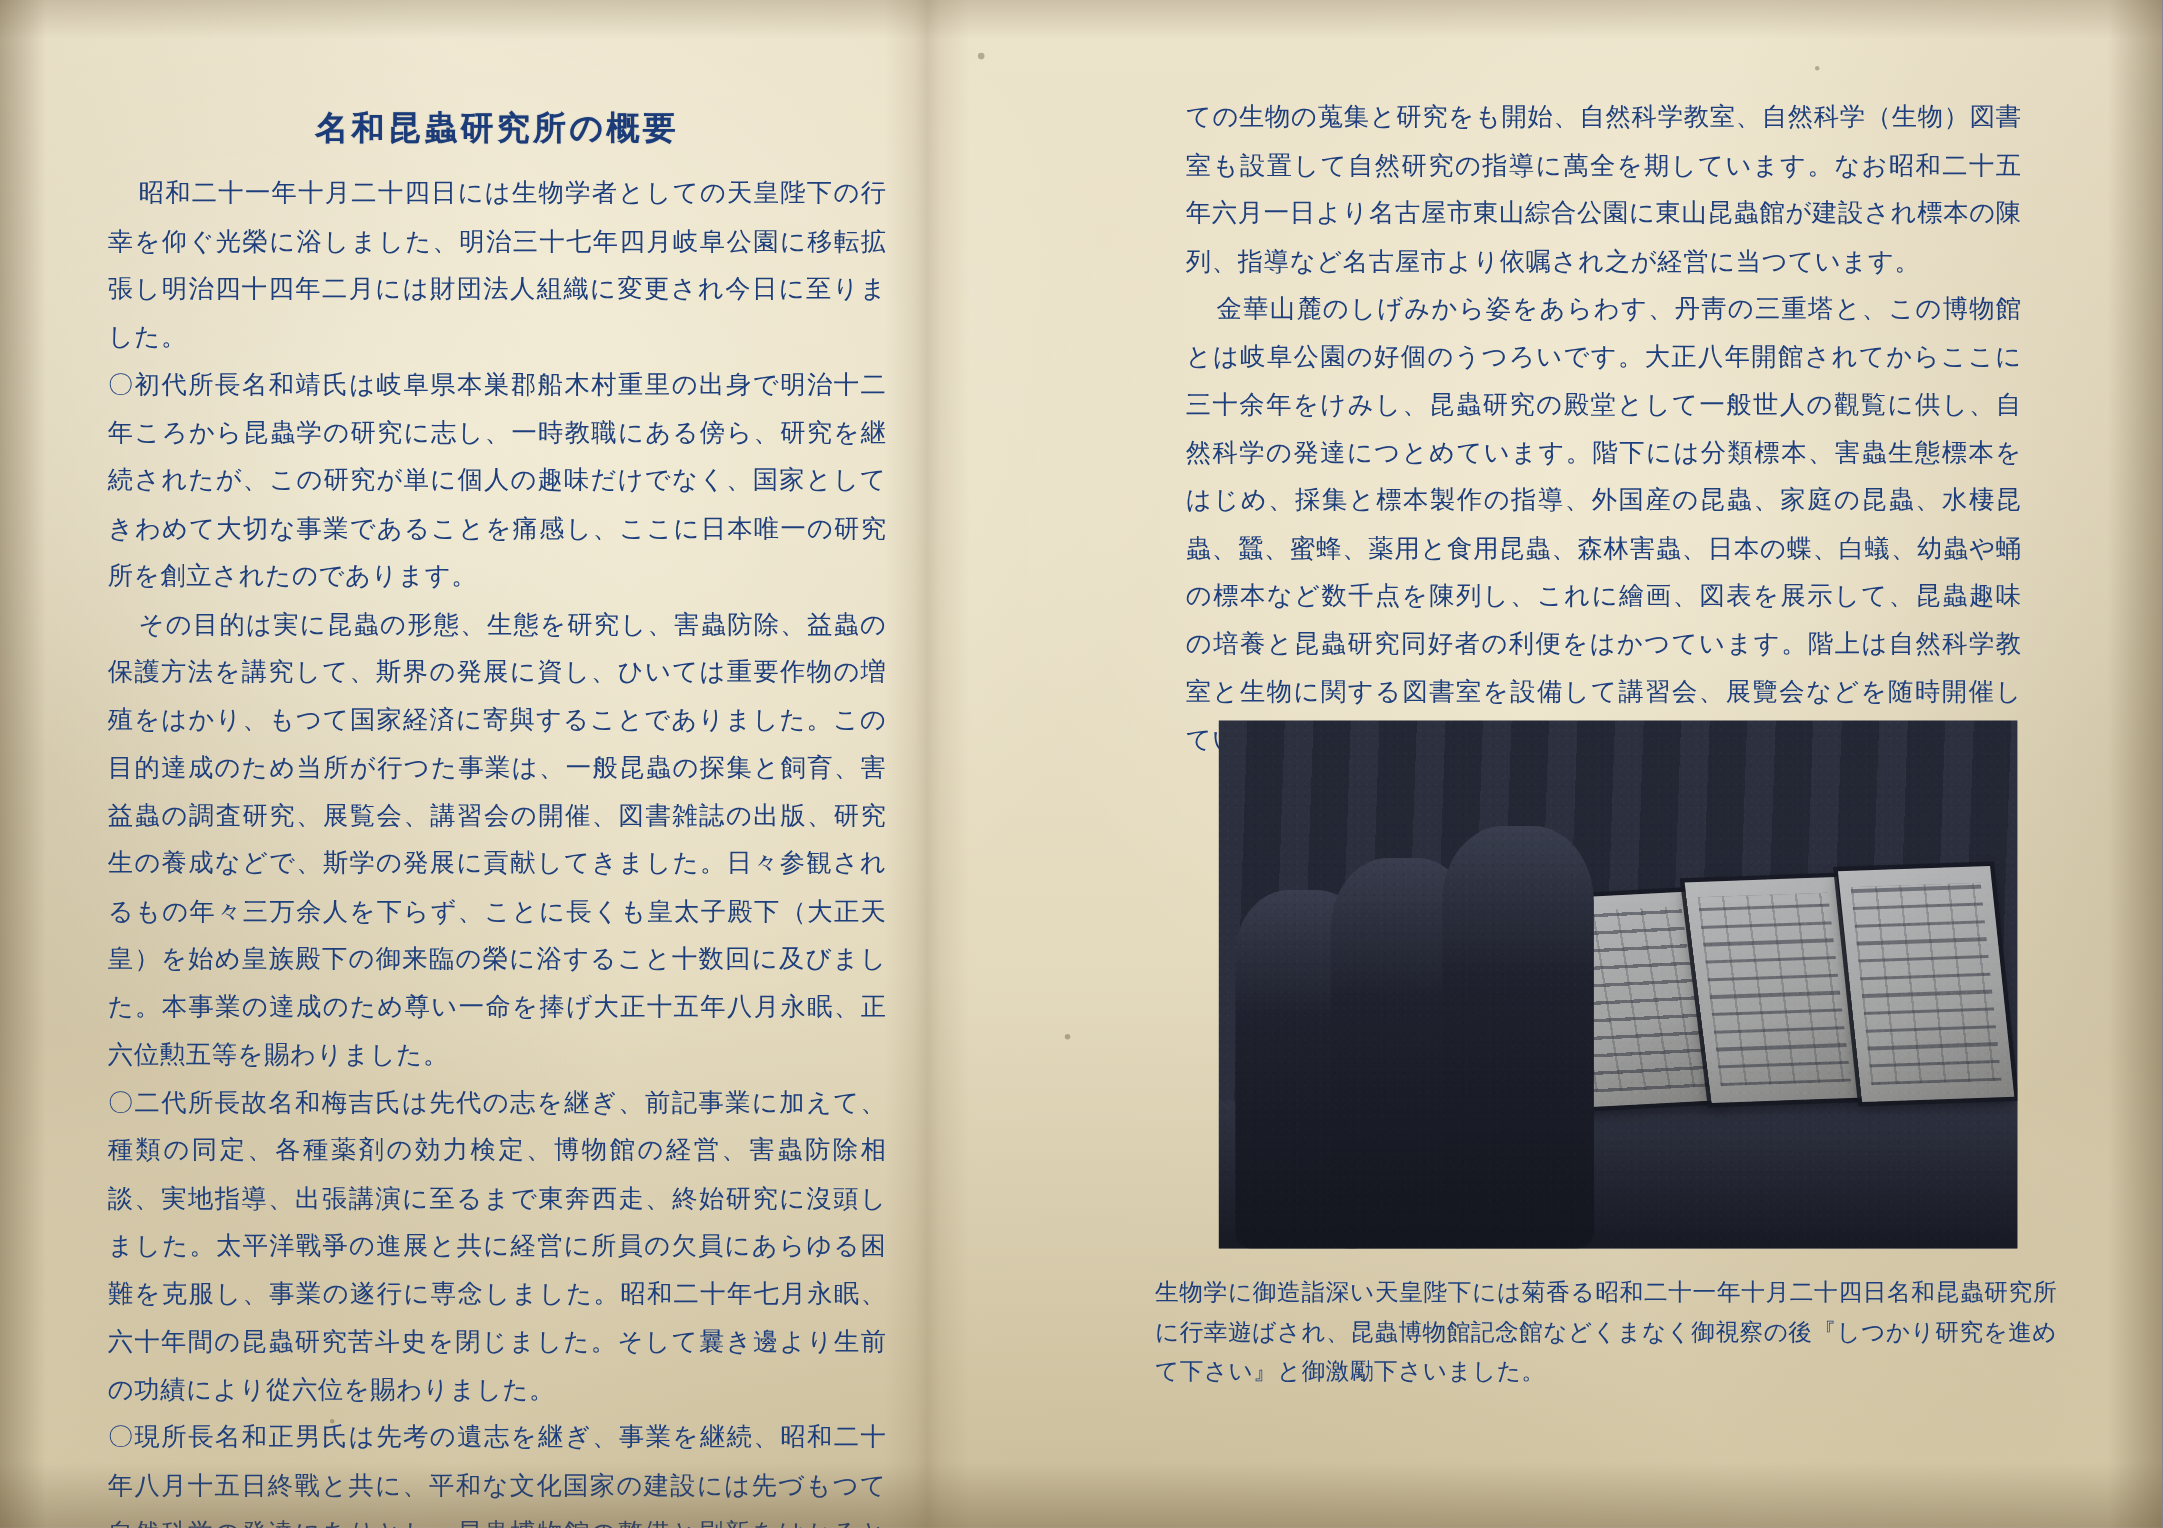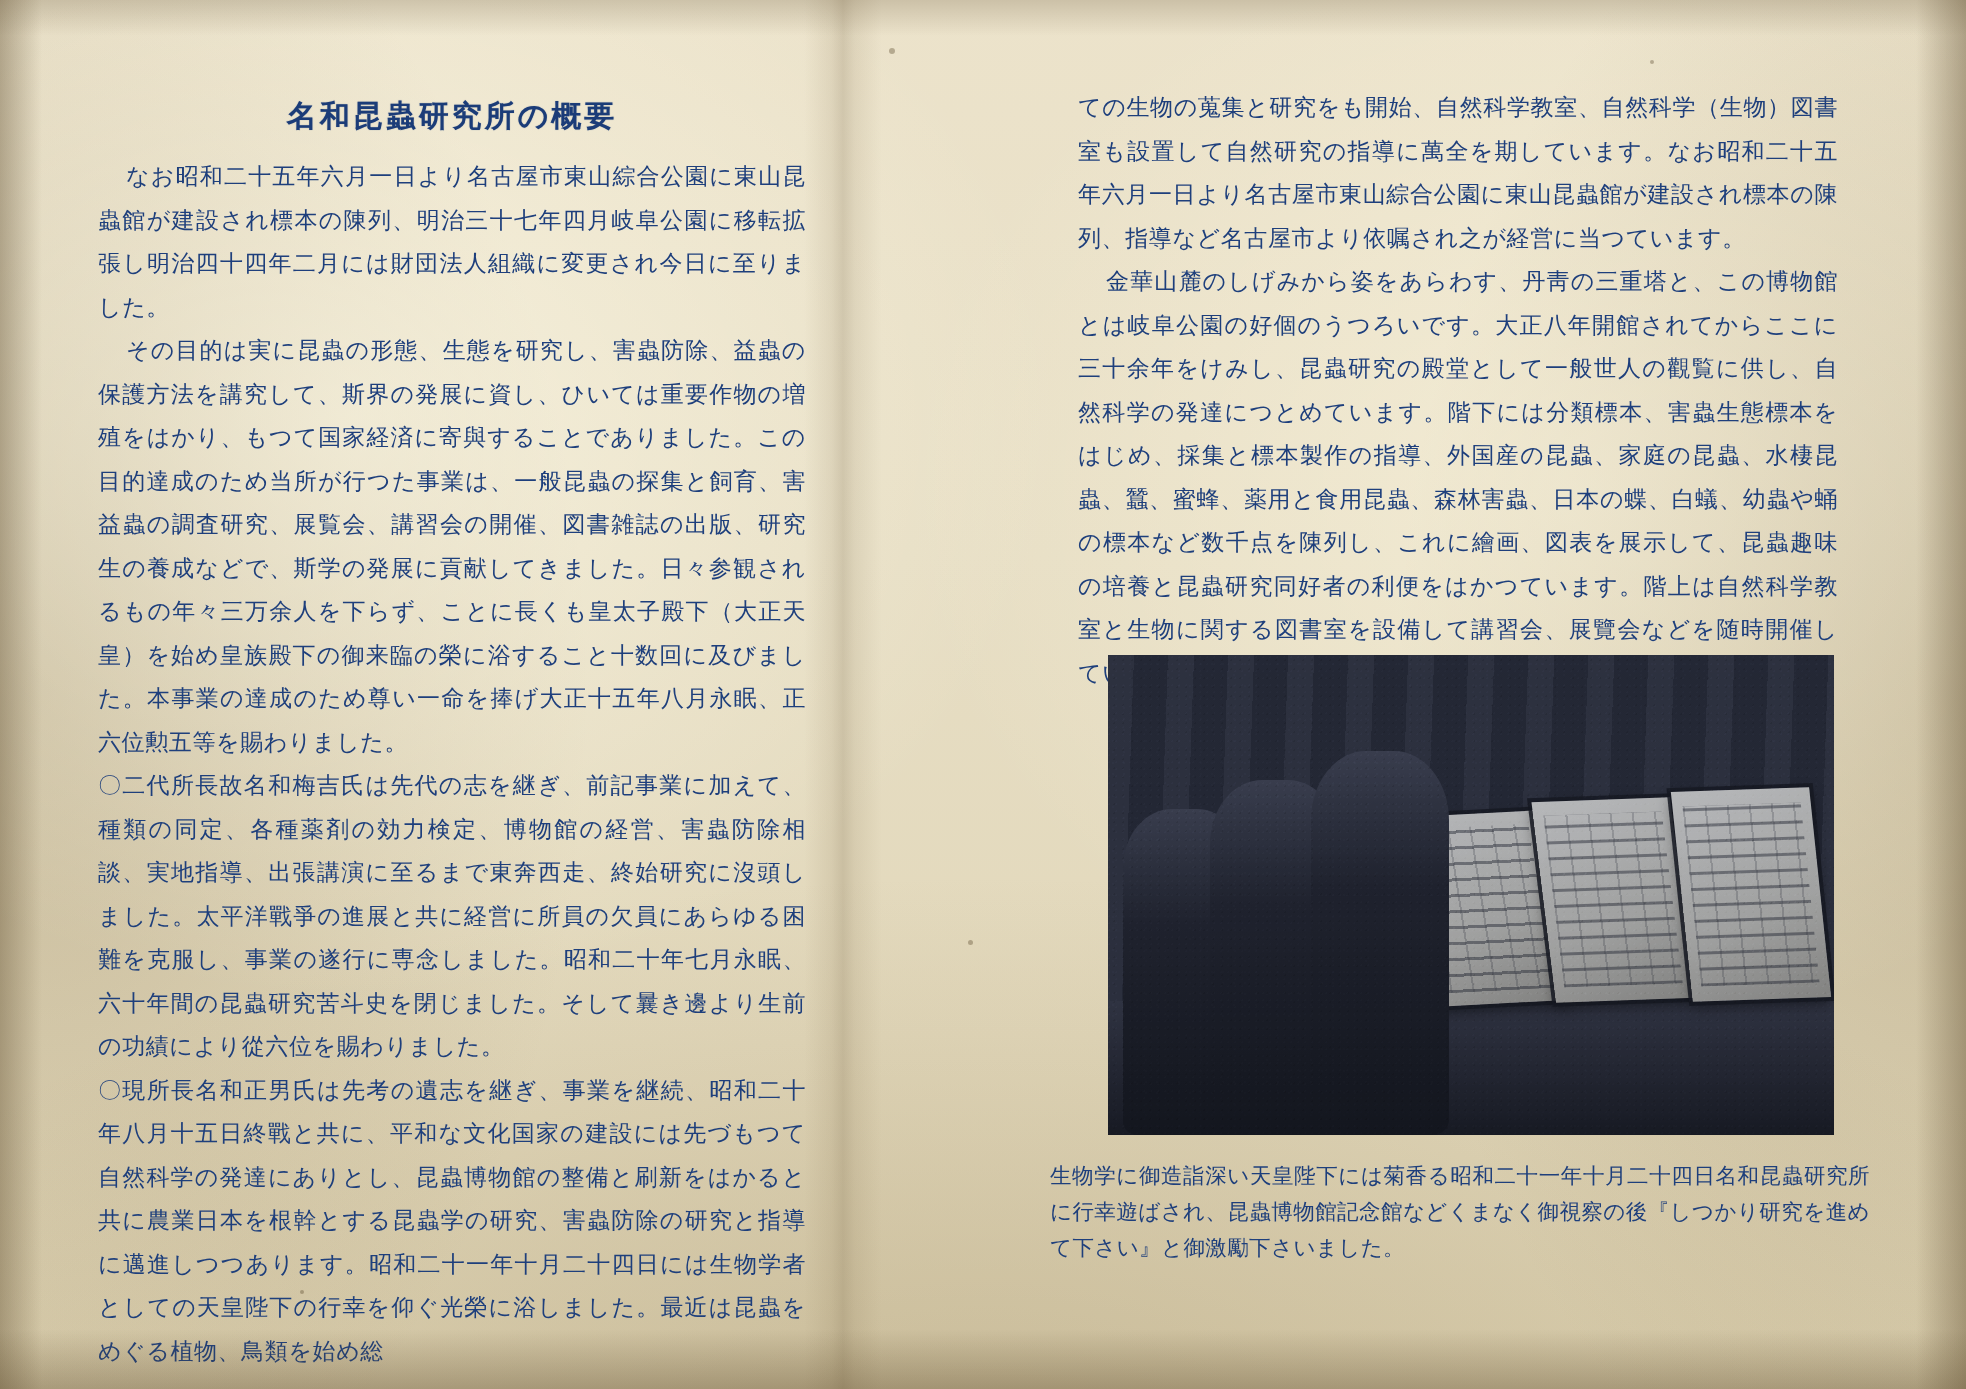--- a/index.html
+++ b/index.html
@@ -196,21 +196,22 @@
   }
 </style>
 </head>
 <body>
 
 <div class="page">
   <div class="paper"></div>
 
   <div class="col col-left">
     <h1 class="heading">名和昆蟲研究所の概要</h1>
-    <p class="body indent">なお昭和二十五年六月一日より名古屋市東山綜合公園に東山昆蟲館が建設され標本の陳列、明治三十七年四月岐阜公園に移転拡張し明治四十四年二月には財団法人組織に変更され今日に至りました。</p>
+    <p class="body indent">昭和二十一年十月二十四日には生物学者としての天皇陛下の行幸を仰ぐ光榮に浴しました、明治三十七年四月岐阜公園に移転拡張し明治四十四年二月には財団法人組織に変更され今日に至りました。</p>
+    <p class="body">〇初代所長名和靖氏は岐阜県本巣郡船木村重里の出身で明治十二年ころから昆蟲学の研究に志し、一時教職にある傍ら、研究を継続されたが、この研究が単に個人の趣味だけでなく、国家としてきわめて大切な事業であることを痛感し、ここに日本唯一の研究所を創立されたのであります。</p>
     <p class="body indent">その目的は実に昆蟲の形態、生態を研究し、害蟲防除、益蟲の保護方法を講究して、斯界の発展に資し、ひいては重要作物の増殖をはかり、もつて国家経済に寄與することでありました。この目的達成のため当所が行つた事業は、一般昆蟲の探集と飼育、害益蟲の調査研究、展覧会、講習会の開催、図書雑誌の出版、研究生の養成などで、斯学の発展に貢献してきました。日々参観されるもの年々三万余人を下らず、ことに長くも皇太子殿下（大正天皇）を始め皇族殿下の御来臨の榮に浴すること十数回に及びました。本事業の達成のため尊い一命を捧げ大正十五年八月永眠、正六位勲五等を賜わりました。</p>
     <p class="body">〇二代所長故名和梅吉氏は先代の志を継ぎ、前記事業に加えて、種類の同定、各種薬剤の効力検定、博物館の経営、害蟲防除相談、実地指導、出張講演に至るまで東奔西走、終始研究に沒頭しました。太平洋戰爭の進展と共に経営に所員の欠員にあらゆる困難を克服し、事業の遂行に専念しました。昭和二十年七月永眠、六十年間の昆蟲研究苦斗史を閉じました。そして曩き邊より生前の功績により從六位を賜わりました。</p>
     <p class="body">〇現所長名和正男氏は先考の遺志を継ぎ、事業を継続、昭和二十年八月十五日終戰と共に、平和な文化国家の建設には先づもつて自然科学の発達にありとし、昆蟲博物館の整備と刷新をはかると共に農業日本を根幹とする昆蟲学の研究、害蟲防除の研究と指導に邁進しつつあります。昭和二十一年十月二十四日には生物学者としての天皇陛下の行幸を仰ぐ光榮に浴しました。最近は昆蟲をめぐる植物、鳥類を始め総</p>
   </div>
 
   <div class="col col-right">
     <p class="body">ての生物の蒐集と研究をも開始、自然科学教室、自然科学（生物）図書室も設置して自然研究の指導に萬全を期しています。なお昭和二十五年六月一日より名古屋市東山綜合公園に東山昆蟲館が建設され標本の陳列、指導など名古屋市より依嘱され之が経営に当つています。</p>
     <p class="body indent">金華山麓のしげみから姿をあらわす、丹靑の三重塔と、この博物館とは岐阜公園の好個のうつろいです。大正八年開館されてからここに三十余年をけみし、昆蟲研究の殿堂として一般世人の觀覧に供し、自然科学の発達につとめています。階下には分類標本、害蟲生態標本をはじめ、採集と標本製作の指導、外国産の昆蟲、家庭の昆蟲、水棲昆蟲、蠶、蜜蜂、薬用と食用昆蟲、森林害蟲、日本の蝶、白蟻、幼蟲や蛹の標本など数千点を陳列し、これに繪画、図表を展示して、昆蟲趣味の培養と昆蟲研究同好者の利便をはかつています。階上は自然科学教室と生物に関する図書室を設備して講習会、展覽会などを随時開催しています。</p>
   </div>
 

